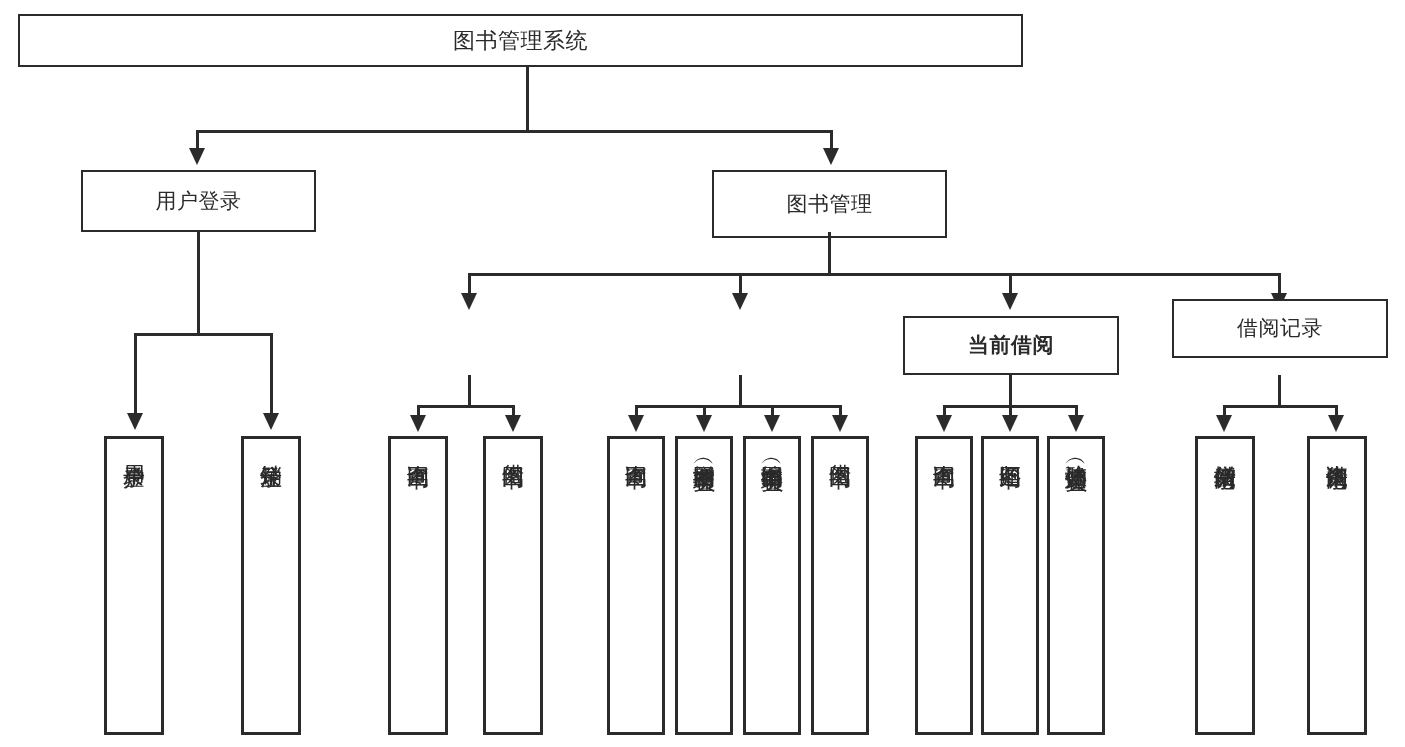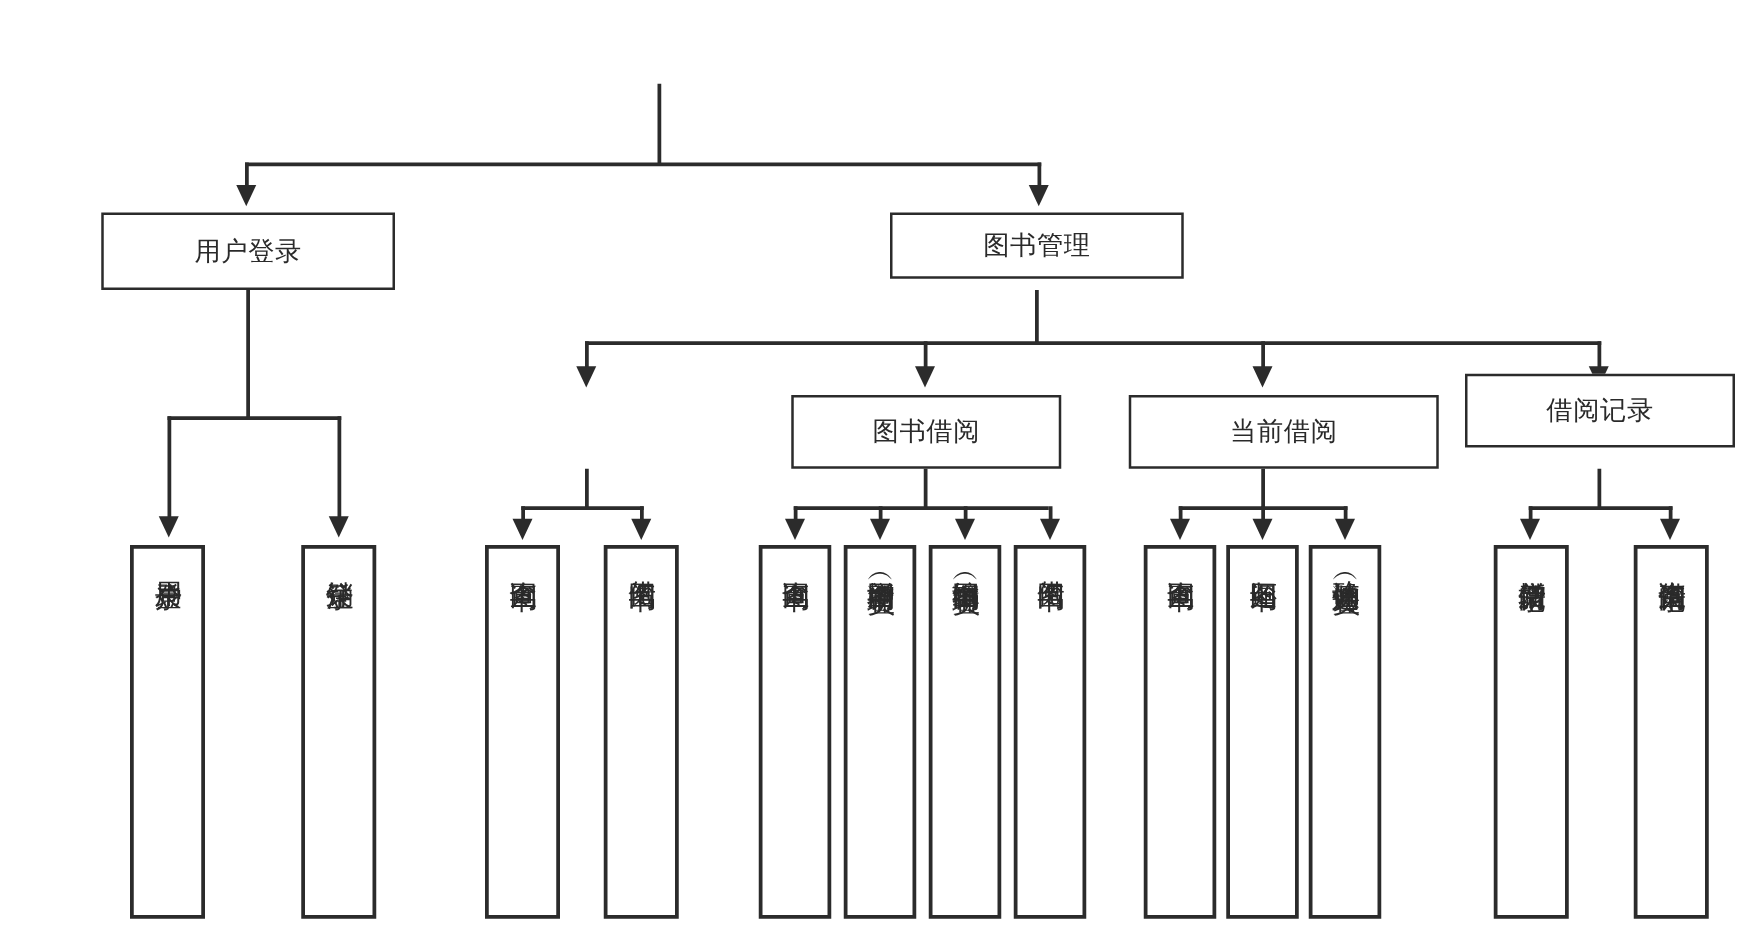--- a/index.html
+++ b/index.html
@@ -79,36 +79,39 @@
     white-space:nowrap;
     letter-spacing:0.5px;
     pointer-events:none;
   }
 </style>
 </head>
 <body>
 
 <div id="canvas">
 
+  <div class="node root" style="left:18px;top:14px;width:1005px;height:53px;">
+    <span class="label">图书管理系统</span>
+  </div>
 
   <div class="ln v" style="left:526px;top:67px;width:3px;height:65px;"></div>
 
   <div class="ln h" style="left:196px;top:130px;width:637px;height:3px;"></div>
 
   <div class="ln v" style="left:196px;top:130px;width:3px;height:20px;"></div>
   <div class="arrow" style="left:189px;top:148px;"></div>
 
   <div class="ln v" style="left:830px;top:130px;width:3px;height:20px;"></div>
   <div class="arrow" style="left:823px;top:148px;"></div>
 
   <div class="node" style="left:81px;top:170px;width:235px;height:62px;">
     <span class="label">用户登录</span>
   </div>
 
-  <div class="node" style="left:712px;top:170px;width:235px;height:53px;">
+  <div class="node" style="left:712px;top:170px;width:235px;height:68px;">
     <span class="label">图书管理</span>
   </div>
 
   <div class="ln v" style="left:197px;top:232px;width:3px;height:103px;"></div>
   <div class="ln h" style="left:134px;top:333px;width:139px;height:3px;"></div>
   <div class="ln v" style="left:134px;top:333px;width:3px;height:82px;"></div>
   <div class="arrow" style="left:127px;top:413px;"></div>
   <div class="ln v" style="left:270px;top:333px;width:3px;height:82px;"></div>
   <div class="arrow" style="left:263px;top:413px;"></div>
 
@@ -116,24 +119,21 @@
   <div class="ln h" style="left:468px;top:273px;width:813px;height:3px;"></div>
   <div class="ln v" style="left:468px;top:273px;width:3px;height:22px;"></div>
   <div class="arrow" style="left:461px;top:293px;"></div>
   <div class="ln v" style="left:739px;top:273px;width:3px;height:22px;"></div>
   <div class="arrow" style="left:732px;top:293px;"></div>
   <div class="ln v" style="left:1009px;top:273px;width:3px;height:22px;"></div>
   <div class="arrow" style="left:1002px;top:293px;"></div>
   <div class="ln v" style="left:1278px;top:273px;width:3px;height:22px;"></div>
   <div class="arrow" style="left:1271px;top:293px;"></div>
 
-  <div class="node" style="left:633px;top:316px;width:216px;height:59px;">
-    <span class="label">图书借阅</span>
-  </div>
-  <div class="node" style="left:903px;top:316px;width:248px;height:59px;">
+  <div class="node" style="left:903px;top:316px;width:216px;height:59px;font-weight:bold;">
     <span class="label">当前借阅</span>
   </div>
   <div class="node" style="left:1172px;top:299px;width:216px;height:59px;">
     <span class="label">借阅记录</span>
   </div>
 
   <div class="ln v" style="left:468px;top:375px;width:3px;height:32px;"></div>
   <div class="ln h" style="left:417px;top:405px;width:98px;height:3px;"></div>
   <div class="ln v" style="left:417px;top:405px;width:3px;height:12px;"></div>
   <div class="arrow" style="left:410px;top:415px;"></div>

